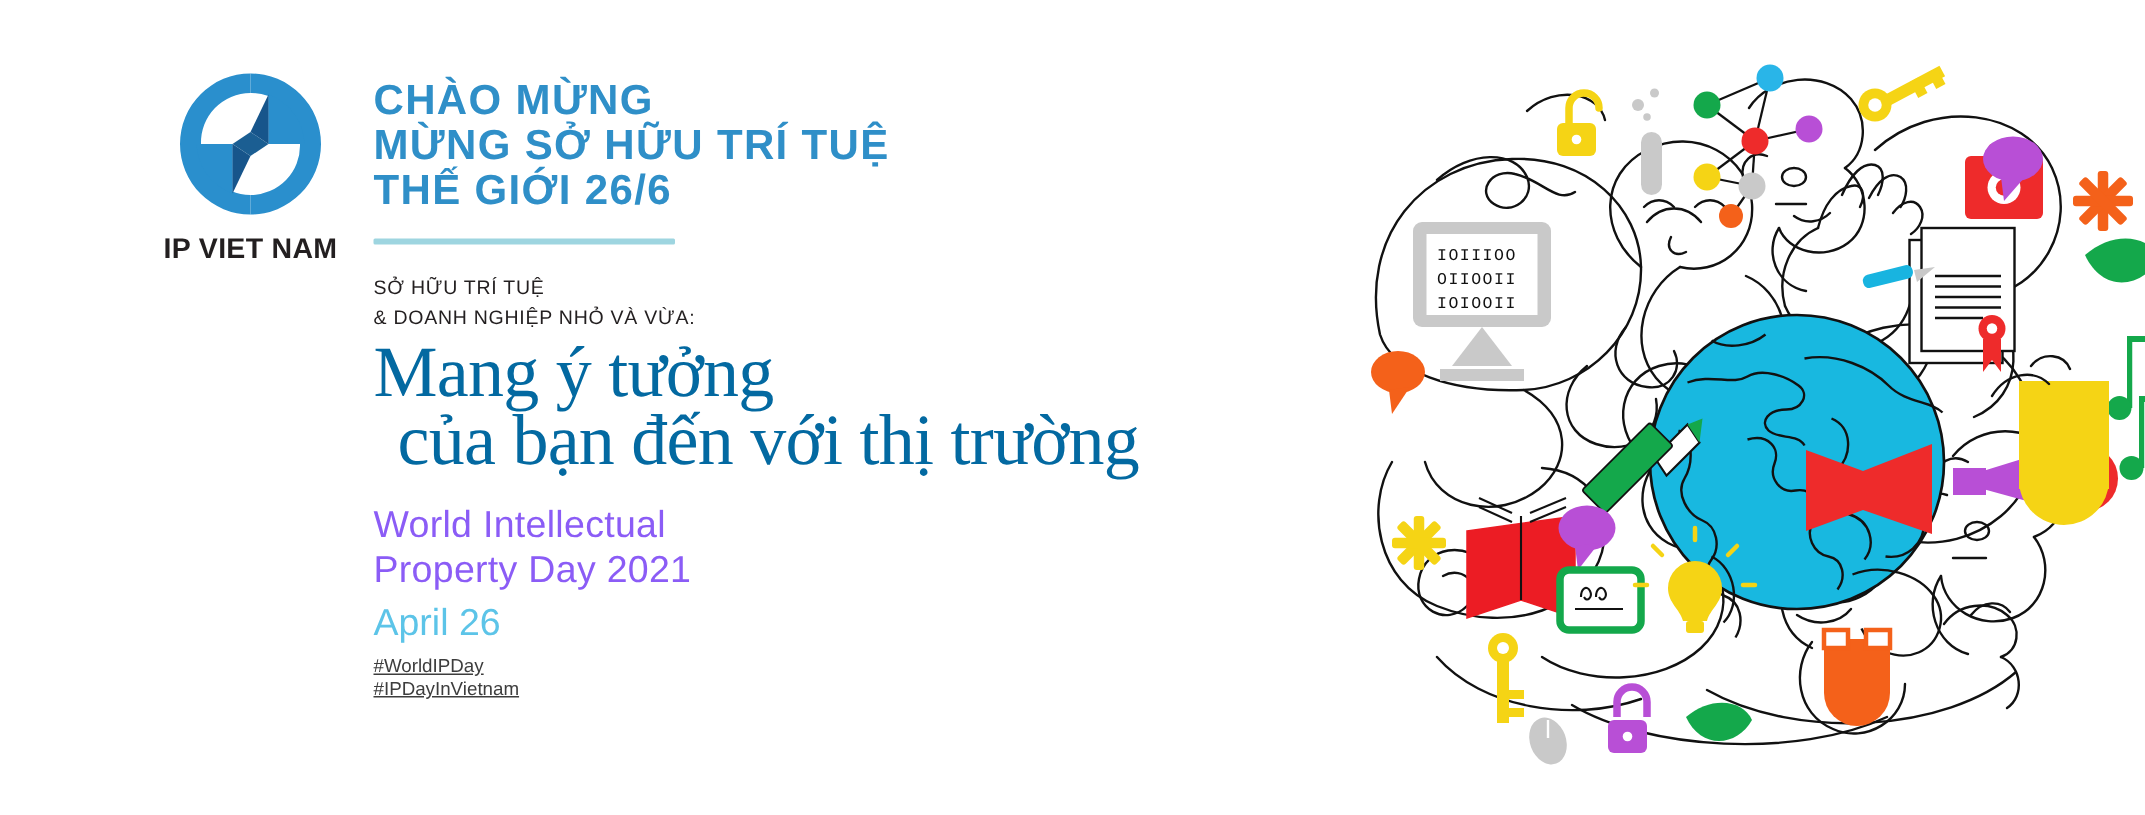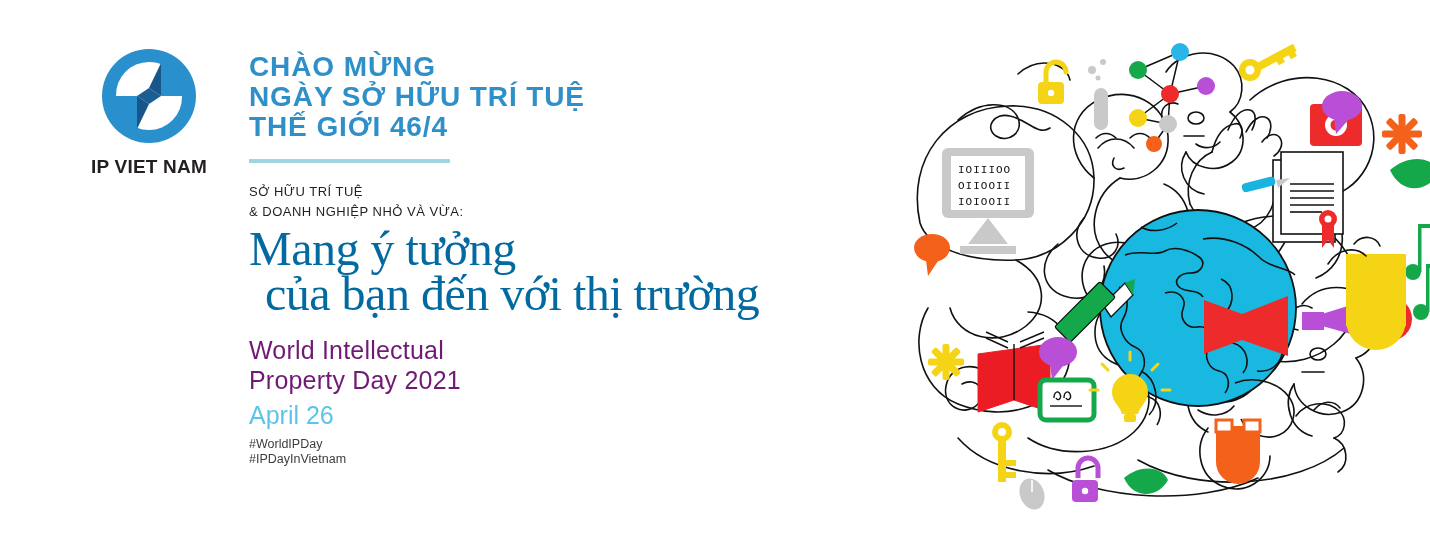--- a/index.html
+++ b/index.html
@@ -1,20 +1,20 @@
 <!DOCTYPE html>
 <html><head>
 <meta charset="utf-8">
 <style>
   html,body{margin:0;padding:0;background:#ffffff;}
   body{width:1430px;height:543px;overflow:hidden;font-family:"Liberation Sans",sans-serif;}
   .banner{position:relative;width:1430px;height:543px;background:#ffffff;}
 
   
-  .logo-block{position:absolute;left:74px;top:46px;width:150px;text-align:center;}
+  .logo-block{position:absolute;left:92px;top:46px;width:150px;text-align:center;}
   .logo-mark{width:100px;height:100px;margin:0 auto;display:block;}
   .logo-word{margin-top:10px;font-size:19px;font-weight:700;letter-spacing:.2px;color:#231f20;
              font-family:"Liberation Sans",sans-serif;white-space:nowrap;}
 
   
   .text-col{position:absolute;left:249px;top:52px;width:640px;}
 
   .headline{color:#2f8fc8;font-weight:700;font-size:28px;line-height:30px;
             letter-spacing:.9px;font-family:"Liberation Sans",sans-serif;}
   .headline div{white-space:nowrap;}
@@ -23,30 +23,30 @@
 
   .sub-vn{margin-top:19px;color:#231f20;font-size:13px;line-height:20px;
           letter-spacing:.5px;font-family:"Liberation Sans",sans-serif;}
   .sub-vn div{white-space:nowrap;}
 
   .script{margin-top:4px;color:#0369a1;font-family:"Liberation Serif",serif;
           font-weight:400;font-size:48px;line-height:45px;letter-spacing:-.5px;}
   .script div{white-space:nowrap;}
   .script .l2{padding-left:16px;}
 
-  .en-title{margin-top:19px;color:#701a75;font-size:25px;line-height:30px;
+  .en-title{margin-top:19px;color:#8b5cf6;font-size:25px;line-height:30px;
             font-weight:400;letter-spacing:.2px;font-family:"Liberation Sans",sans-serif;}
   .en-title div{white-space:nowrap;}
 
   .date{margin-top:6px;color:#5cc4e8;font-size:25px;font-weight:400;line-height:28px;
         font-family:"Liberation Sans",sans-serif;}
 
   .tags{margin-top:8px;color:#3d3d3d;font-size:12.5px;line-height:15px;
         font-family:"Liberation Sans",sans-serif;}
-  .tags div{white-space:nowrap;}
+  .tags div{white-space:nowrap;text-decoration:underline;}
 
   
   .art{position:absolute;left:898px;top:8px;width:545px;height:520px;}
   .art svg{display:block;width:100%;height:100%;}
 </style>
 </head>
 <body>
 
 <div class="banner">
 
@@ -64,22 +64,22 @@
       <polygon points="38,83 38,50 50,58" fill="#17558b"></polygon>
       <polygon points="50,42 62,50 50,58 38,50" fill="#1b5e92"></polygon>
     </svg>
     <div class="logo-word">IP VIET NAM</div>
   </div>
 
   <div class="text-col">
 
     <div class="headline">
       <div>CHÀO MỪNG</div>
-      <div>NGÀY SỞ HỮU TRÍ TUỆ</div>
-      <div>THẾ GIỚI 46/4</div>
+      <div>MỪNG SỞ HỮU TRÍ TUỆ</div>
+      <div>THẾ GIỚI 26/6</div>
     </div>
 
     <div class="rule"></div>
 
     <div class="sub-vn">
       <div>SỞ HỮU TRÍ TUỆ</div>
       <div>&amp; DOANH NGHIỆP NHỎ VÀ VỪA:</div>
     </div>
 
     <div class="script">

